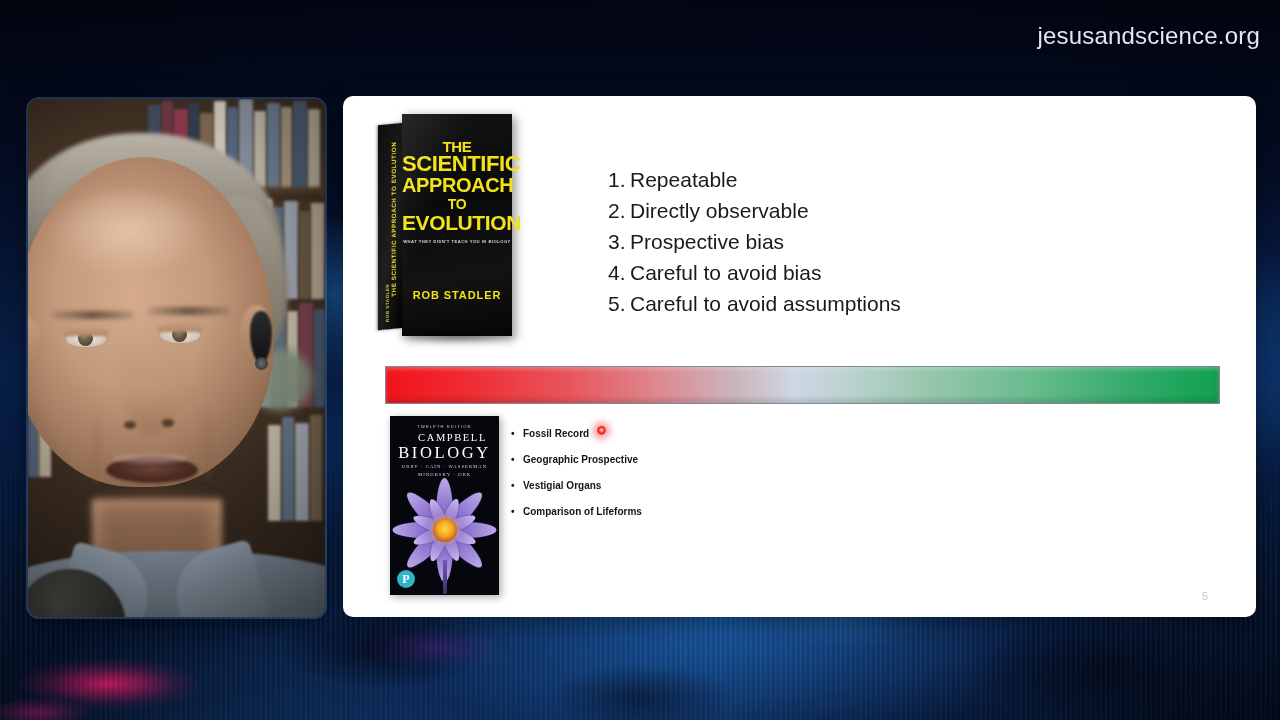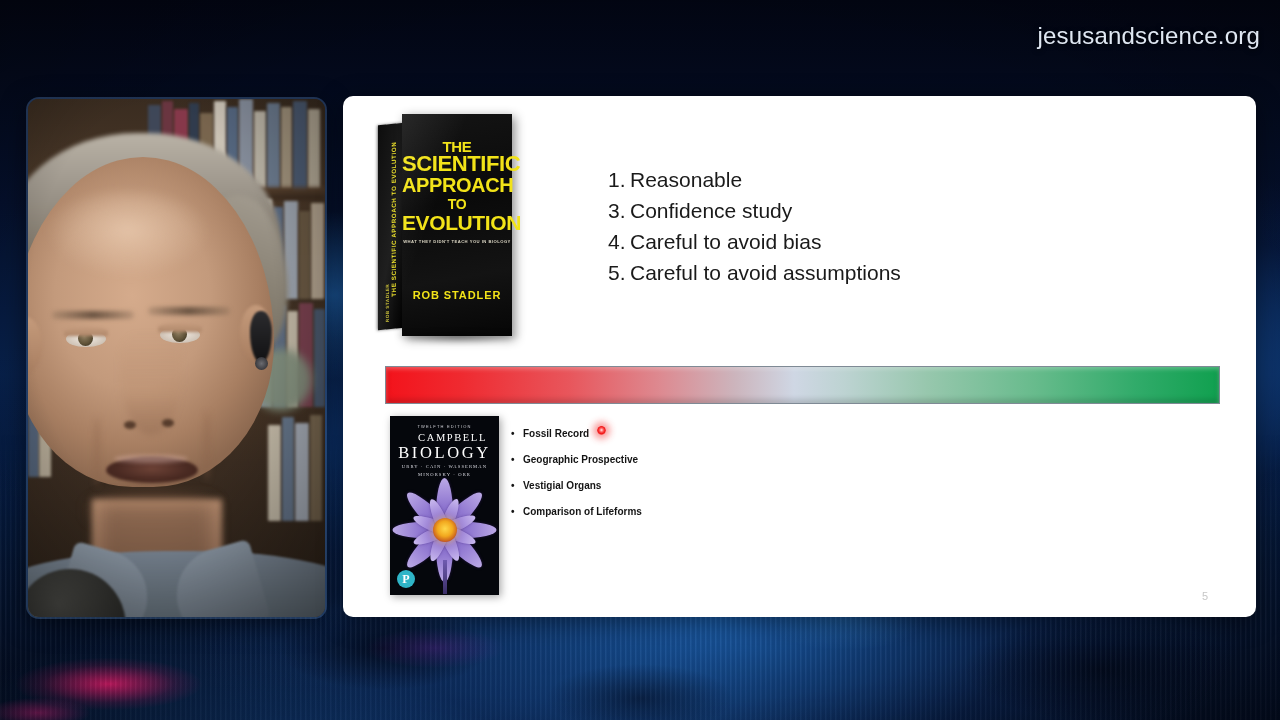--- a/index.html
+++ b/index.html
@@ -429,22 +429,23 @@
       <div class="evo-t t-to">TO</div>
       <div class="evo-t t-evo">EVOLUTION</div>
       <div class="evo-t t-sub">WHAT THEY DIDN'T TEACH YOU IN BIOLOGY</div>
       <div class="evo-t t-auth">ROB STADLER</div>
     </div>
     <div class="evo-shadow"></div>
   </div>
 
 
   <ol id="criteria">
-    <li><span class="num">1.</span><span>Reasonable</span></li>
-    <li><span class="num">3.</span><span>Confidence study</span></li>
+    <li><span class="num">1.</span><span>Repeatable</span></li>
+    <li><span class="num">2.</span><span>Directly observable</span></li>
+    <li><span class="num">3.</span><span>Prospective bias</span></li>
     <li><span class="num">4.</span><span>Careful to avoid bias</span></li>
     <li><span class="num">5.</span><span>Careful to avoid assumptions</span></li>
   </ol>
 
   <div id="confbar">
   </div>
 
   <div id="book-bio">
     <div class="bio-ed">TWELFTH EDITION</div>
     <div class="bio-camp">CAMPBELL</div>

